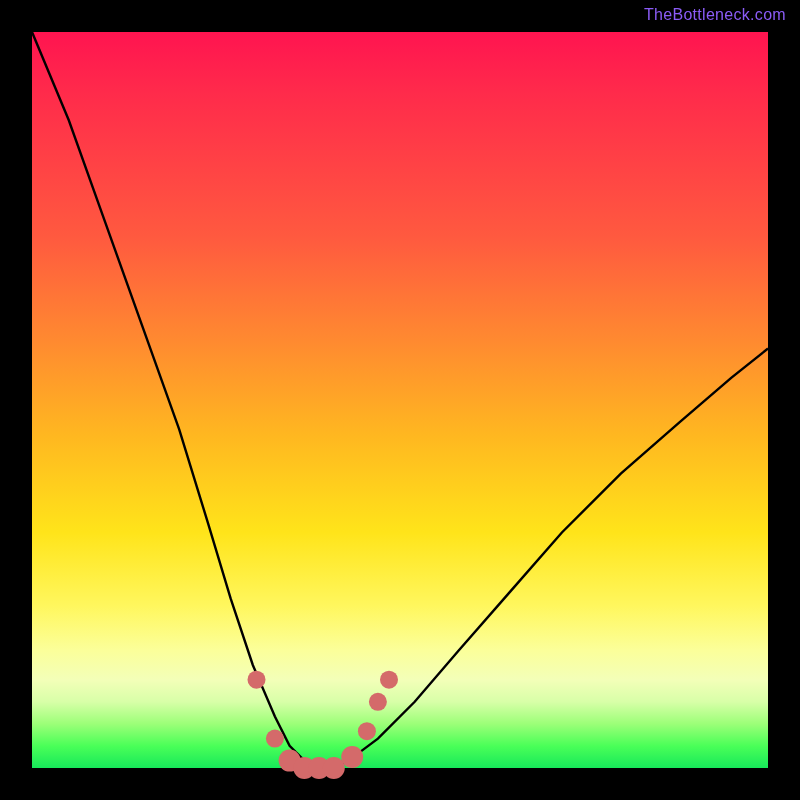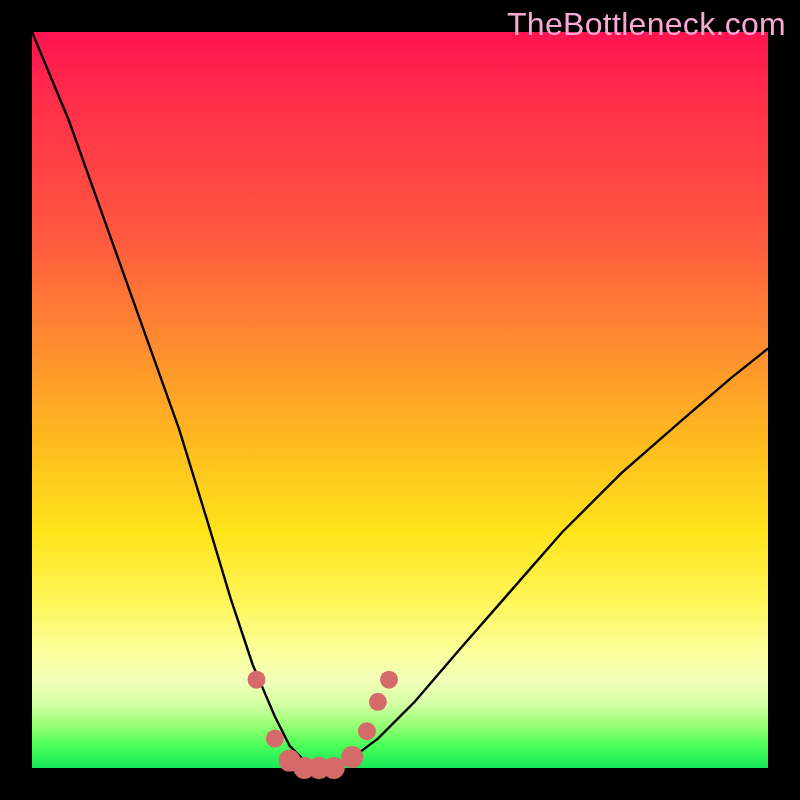--- a/index.html
+++ b/index.html
@@ -40,22 +40,22 @@
       #d8ffa8 91%,
       #9cff78 94%,
       #4aff58 97%,
       #17e85a 100%
     );
   }
   .watermark {
     position: absolute;
     top: 6px;
     right: 14px;
-    color: #f9a8d4;
-    font-size: 32px;
+    color: #8b5cf6;
+    font-size: 16px;
     font-weight: 500;
     letter-spacing: 0.3px;
   }
   svg.curve {
     position: absolute;
     left: 0;
     top: 0;
     width: 736px;
     height: 736px;
     overflow: visible;

